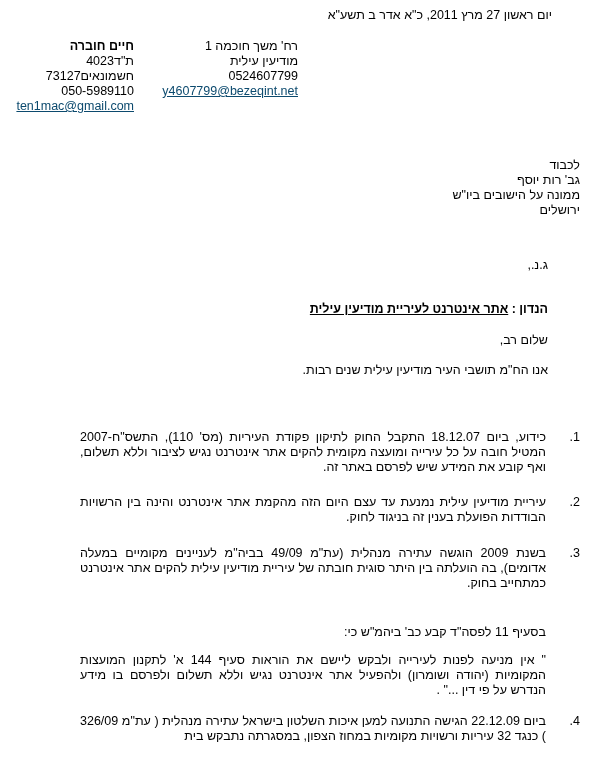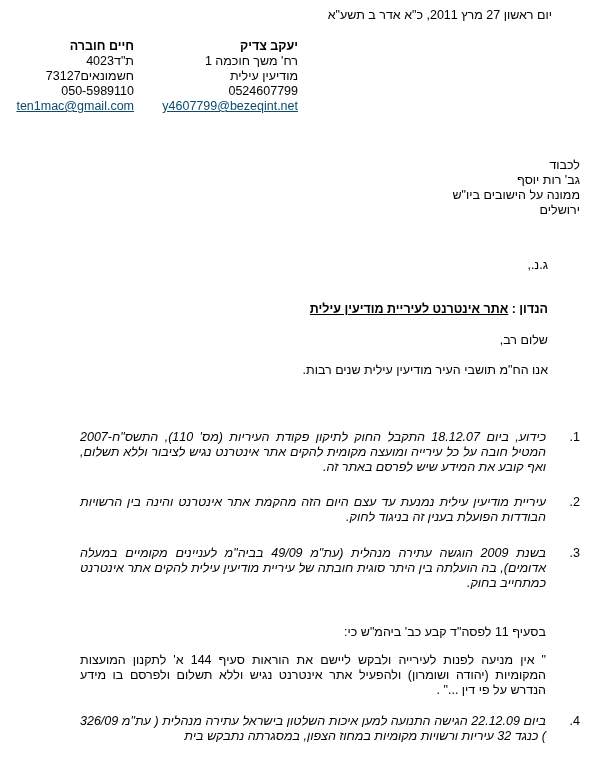--- a/index.html
+++ b/index.html
@@ -20,35 +20,34 @@
   .recipient { top: 158px; right: 27px; width: 300px; }
   .recipient .line { display: block; }
   .gn { top: 258px; right: 59px; }
   .subject { top: 302px; right: 59px; width: 400px; font-weight: bold; white-space: nowrap; }
   .subject .topic { text-decoration: underline; text-align: center; }
   .greeting { top: 333px; right: 59px; }
   .intro { top: 363px; right: 59px; width: 420px; }
   .intro .line { display: block; white-space: nowrap; }
   .item { right: 27px; width: 500px; }
   .item .num { position: absolute; right: 0; top: 0; width: 24px; text-align: right; }
-  .item .text { margin-right: 34px; text-align: justify; text-align-last: right; font-style: italic; }
+  .item .text { margin-right: 34px; text-align: justify; text-align-last: right; }
   .item1 { top: 430px; }
   .item2 { top: 495px; }
   .item3 { top: 546px; }
   .item4 { top: 714px; }
   .ref { top: 625px; right: 61px; white-space: nowrap; }
   .quote { top: 653px; right: 61px; width: 466px; text-align: justify; text-align-last: right; }
 </style>
 </head>
 <body>
 
 <div class="abs rtl date">יום ראשון 27 מרץ 2011,  כ"א אדר ב תשע"א</div>
 
 <div class="abs rtl contact c1">
-  <span class="line name">יעקב צדיק</span>
   <span class="line">רח' משך חוכמה 1</span>
   <span class="line">מודיעין עילית</span>
   <span class="line">0524607799</span>
   <span class="line"><span class="email">y4607799@bezeqint.net</span></span>
 </div>
 
 <div class="abs rtl contact c2">
   <span class="line name">חיים חוברה</span>
   <span class="line">ת"ד4023</span>
   <span class="line">חשמונאים73127</span>

